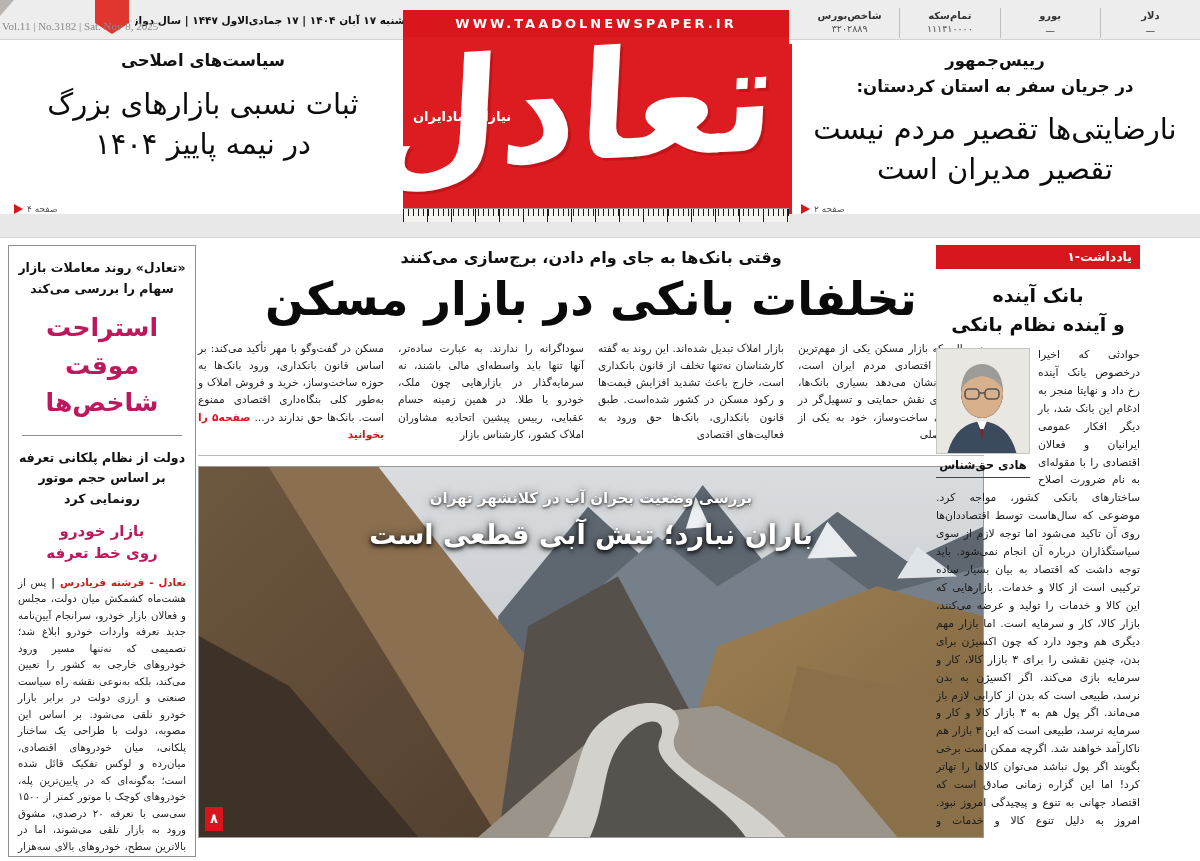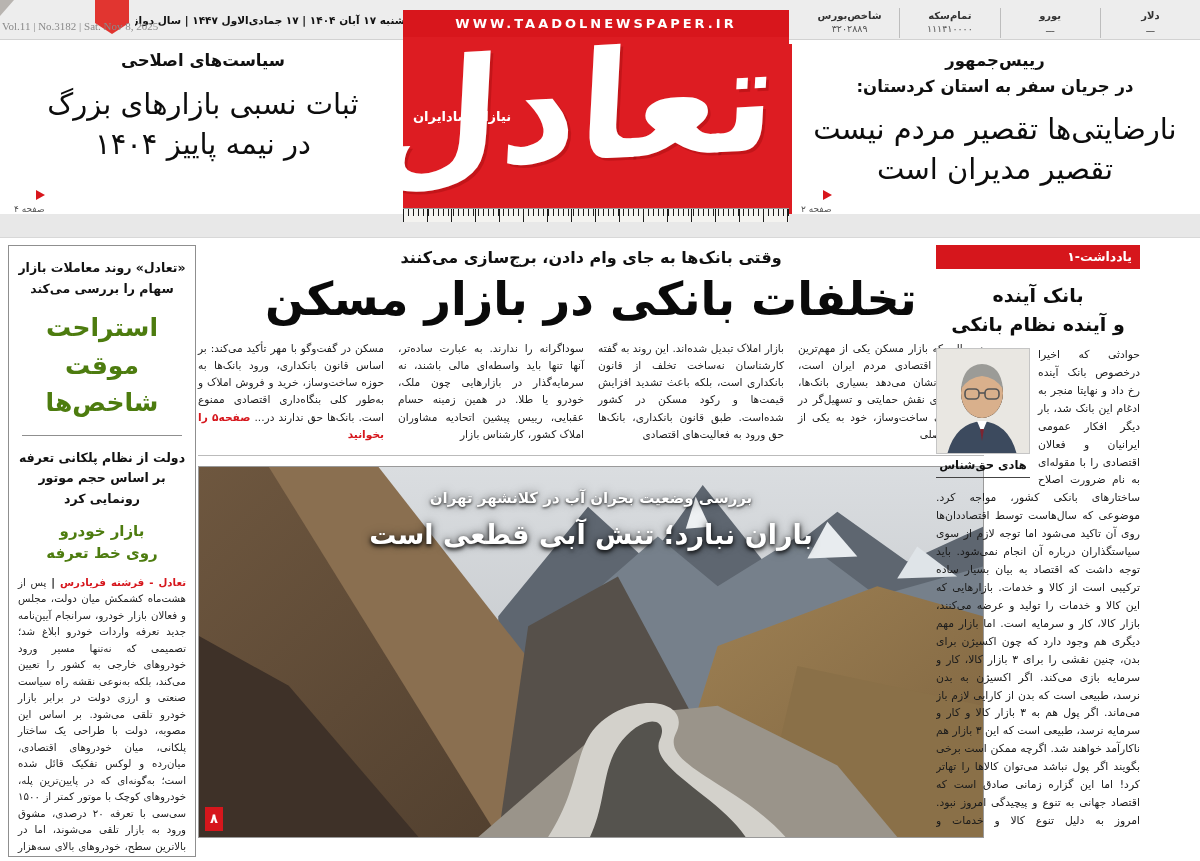--- a/index.html
+++ b/index.html
@@ -42,22 +42,22 @@
       repeating-linear-gradient(90deg,#1b1b1b 0 1px,transparent 1px 5px) 0 0/100% 55% no-repeat,
       #f4f3f0; border-top:1px solid #9e9e9e; }
   .redrule { position:absolute; left:789px; top:44px; width:3px; height:170px; background:#dd1c22; z-index:5; }
 
   
   .headblock { position:absolute; top:48px; height:166px; text-align:center; direction:rtl; }
   .hb-left  { left:8px;  width:390px; }
   .hb-right { left:795px; width:400px; }
   .hkicker { font-size:16.5px; font-weight:bold; color:#111; line-height:1.55; }
   .hheadline { font-size:29px; font-weight:normal; color:#0d0d0d; line-height:1.38; margin-top:10px; }
-  .pageref { position:absolute; left:6px; bottom:0; display:flex; align-items:flex-end; gap:4px;
-             font-size:9px; color:#555; direction:ltr;flex-direction:column; }
+  .pageref { position:absolute; left:6px; bottom:0; display:flex; align-items:center; gap:4px;
+             font-size:9px; color:#555; direction:ltr; }
   .tri { width:0; height:0; border-top:5px solid transparent; border-bottom:5px solid transparent;
          border-left:9px solid #d8161c; }
 
   .grayband { position:absolute; left:0; top:214px; width:1200px; height:24px;
               background:#e8e8e8; border-bottom:1px solid #d8d8d8; }
 
   
   .center { position:absolute; left:198px; top:244px; width:786px; direction:rtl; }
   .mkicker { text-align:center; font-size:16px; font-weight:bold; color:#111; margin-top:4px; }
   .mheadline { text-align:center; font-size:46px; font-weight:bold; color:#0a0a0a;
@@ -92,21 +92,21 @@
   .portrait { height:106px; background:#eceae6; border:1px solid #c5c5c5; overflow:hidden; }
   .note-author { font-weight:bold; font-size:11.5px; color:#111; padding:4px 0 5px;
                  border-bottom:1px solid #444; }
   .note-body { font-size:10.8px; line-height:1.66; text-align:justify; color:#1b1b1b; }
 
   
   .lbox { position:absolute; left:8px; top:245px; width:188px; height:612px;
           border:1px solid #8f8f8f; padding:12px 9px; direction:rtl; text-align:center;
           overflow:hidden; background:#fff; }
   .lkicker { font-size:12.5px; font-weight:bold; color:#111; line-height:1.65; }
-  .ltitle { font-size:25px; font-weight:bold; color:#4d7c0f; line-height:1.5; margin:10px 0 10px; }
+  .ltitle { font-size:25px; font-weight:bold; color:#be185d; line-height:1.5; margin:10px 0 10px; }
   .ltitle2 { font-size:15px; }
   .lbody { font-size:10.2px; line-height:1.62; text-align:justify; color:#222; }
   .ldiv { border:none; border-top:1px solid #8f8f8f; margin:13px 4px 12px; }
   .lbyline { color:#d6161c; font-weight:bold; }
   .lsep { color:#111; font-weight:bold; }
 </style>
 </head>
 <body>
 
 <div id="paper">
@@ -175,21 +175,21 @@
     </div>
   </div>
 
   <div class="grayband"></div>
 
   <div class="center">
     <div class="mkicker">وقتی بانک‌ها به جای وام دادن، برج‌سازی می‌کنند</div>
     <div class="mheadline">تخلفات بانکی در بازار مسکن</div>
     <div class="cols">
       <div class="mcol">در حالی که بازار مسکن یکی از مهم‌ترین دغدغه‌های اقتصادی مردم ایران است، بررسی‌ها نشان می‌دهد بسیاری بانک‌ها، به‌جای ایفای نقش حمایتی و تسهیل‌گر در تأمین مالی ساخت‌وساز، خود به یکی از بازیگران اصلی</div>
-      <div class="mcol">بازار املاک تبدیل شده‌اند. این روند به گفته کارشناسان نه‌ساخت تخلف از قانون بانکداری است، بلکه باعث تشدید افزایش قیمت‌ها و رکود مسکن در کشور شده‌است. طبق قانون بانکداری، بانک‌ها حق ورود به فعالیت‌های اقتصادی</div>
+      <div class="mcol">بازار املاک تبدیل شده‌اند. این روند به گفته کارشناسان نه‌تنها تخلف از قانون بانکداری است، خارج باعث تشدید افزایش قیمت‌ها و رکود مسکن در کشور شده‌است. طبق قانون بانکداری، بانک‌ها حق ورود به فعالیت‌های اقتصادی</div>
       <div class="mcol">سوداگرانه را ندارند. به عبارت ساده‌تر، آنها تنها باید واسطه‌ای مالی باشند، نه سرمایه‌گذار در بازارهایی چون ملک، خودرو یا طلا. در همین زمینه حسام عقبایی، رییس پیشین اتحادیه مشاوران املاک کشور، کارشناس بازار</div>
       <div class="mcol"><span>مسکن در گفت‌وگو با مهر تأکید می‌کند: بر اساس قانون بانکداری، ورود بانک‌ها به حوزه ساخت‌وساز، خرید و فروش املاک و به‌طور کلی بنگاه‌داری اقتصادی ممنوع است. بانک‌ها حق ندارند در... </span><span class="read">صفحه۵ را بخوانید</span></div>
     </div>
     <hr class="centerrule">
 
     <div class="photo">
       <svg viewBox="0 0 786 372" preserveAspectRatio="none" aria-hidden="true">
         <defs>
           <linearGradient id="sky" x1="0" y1="0" x2="0" y2="1">
             <stop offset="0" stop-color="#dadde0"></stop>

